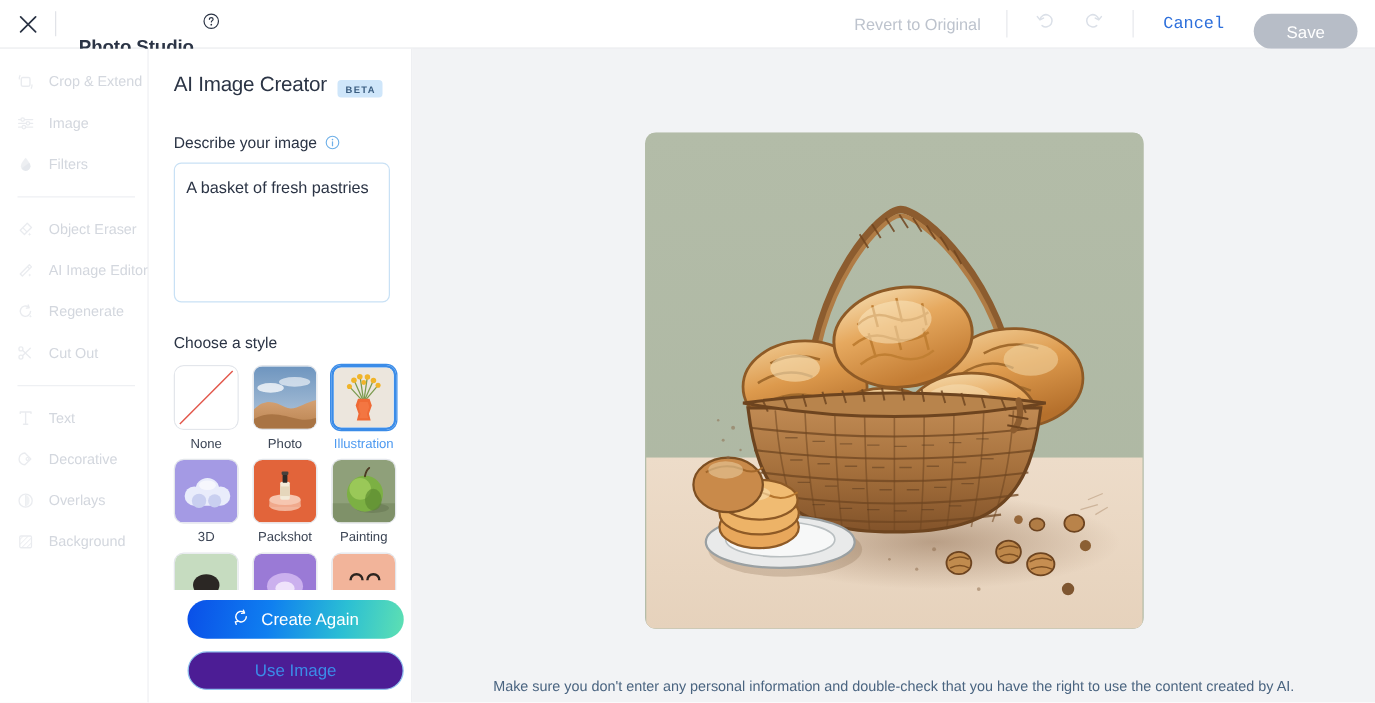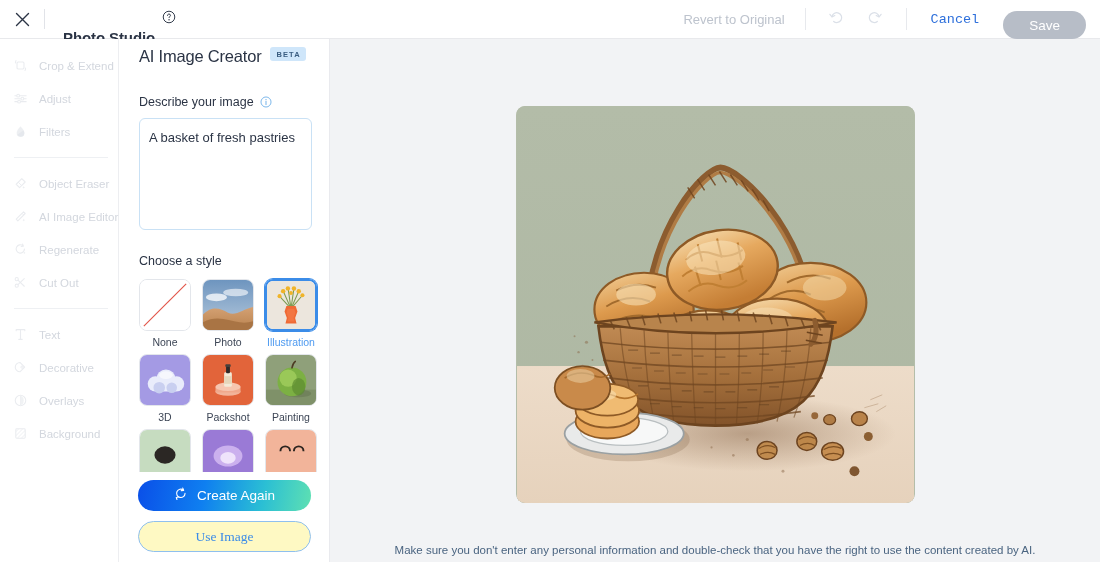--- a/index.html
+++ b/index.html
@@ -89,21 +89,21 @@
     background: #ffffff;
     border-right: 1px solid #e9eaee;
     position: relative;
     display: flex; flex-direction: column;
   }
   .panel-scroll {
     flex: 1; overflow: hidden; position: relative;
     padding: 0 20px;
   }
   .panel-title-row {
-    display: flex; align-items: flex-start; margin-top: 8px;
+    display: flex; align-items: flex-end; margin-top: 20px;
   }
   .panel-title {
     font-size: 16.5px; color: #2b3445; letter-spacing: -0.2px;
   }
   .beta-badge {
     margin-left: 9px;
     background: #cfe6fa; color: #3a5d80;
     font-size: 7.5px; font-weight: bold; letter-spacing: 1.1px;
     padding: 3px 5px 2px 6px; border-radius: 3px;
   }
@@ -146,37 +146,37 @@
   }
   .style-name {
     font-size: 10.5px; color: #3d4656; text-align: center; margin-top: 5px;
     white-space: nowrap;
   }
   .style-cell.selected .style-name { color: #4e9af0; }
   .thumb svg { display: block; width: 100%; height: 100%; }
 
   
   .panel-actions {
-    position: absolute; left: 0; right: 0; bottom: 10px;
+    position: absolute; left: 12px; right: 0; bottom: 10px;
     background: #fff;
     padding: 8px 19px 0 19px;
   }
   .create-btn {
     width: 173px; height: 31px;
     border: none; border-radius: 17px;
     background: linear-gradient(100deg, #0a4fe8 0%, #0f7ff0 38%, #2bbfd4 72%, #5ee0b2 100%);
     color: #fff; font-size: 13.5px; font-family: "Liberation Sans", sans-serif;
     display: flex; align-items: center; justify-content: center; gap: 9px;
     cursor: pointer;
   }
   .use-btn {
     width: 173px; height: 31px; margin-top: 10px;
     border: 1px solid #8fc0ee; border-radius: 17px;
-    background: #fef9c3; color: #3b8ce8;
-    font-size: 13.5px; font-family: Liberation Serif, serif;
+    background: #4c1d95; color: #3b8ce8;
+    font-size: 13.5px; font-family: Liberation Sans, sans-serif;
     cursor: pointer;
   }
 
   
   .canvas {
     flex: 1; background: #f2f3f5;
     position: relative;
     display: flex; flex-direction: column;
     align-items: center;
   }
@@ -260,21 +260,21 @@
       </div>
       <div class="rail-item">
         <span class="rail-ico">
           <svg width="15" height="15" viewBox="0 0 16 16">
               <path d="M2 5h12 M2 8.2h12 M2 11.4h12" stroke="#d5d9e0" stroke-width="1.2" stroke-linecap="round"></path>
               <circle cx="5.5" cy="5" r="1.5" fill="#fff" stroke="#d5d9e0" stroke-width="1.1"></circle>
               <circle cx="10" cy="8.2" r="1.5" fill="#fff" stroke="#d5d9e0" stroke-width="1.1"></circle>
               <circle cx="6.5" cy="11.4" r="1.5" fill="#fff" stroke="#d5d9e0" stroke-width="1.1"></circle>
             </svg>
         </span>
-        <span class="rail-label">Adjust</span>
+        <span class="rail-label">Image</span>
       </div>
       <div class="rail-item">
         <span class="rail-ico">
           <svg width="15" height="15" viewBox="0 0 16 16">
               <path d="M8 2.4 C8 2.4 3.9 6.6 3.9 9.5 A4.1 4.1 0 0 0 12.1 9.5 C12.1 6.6 8 2.4 8 2.4 Z" fill="#dde1e7"></path>
               <path d="M4.6 11.4 A4.1 4.1 0 0 0 8 13.6 A4.1 4.1 0 0 0 12.1 9.5 C12.1 8.6 11.7 7.6 11.1 6.6 Z" fill="#cdd3dc"></path>
             </svg>
         </span>
         <span class="rail-label">Filters</span>
       </div>

